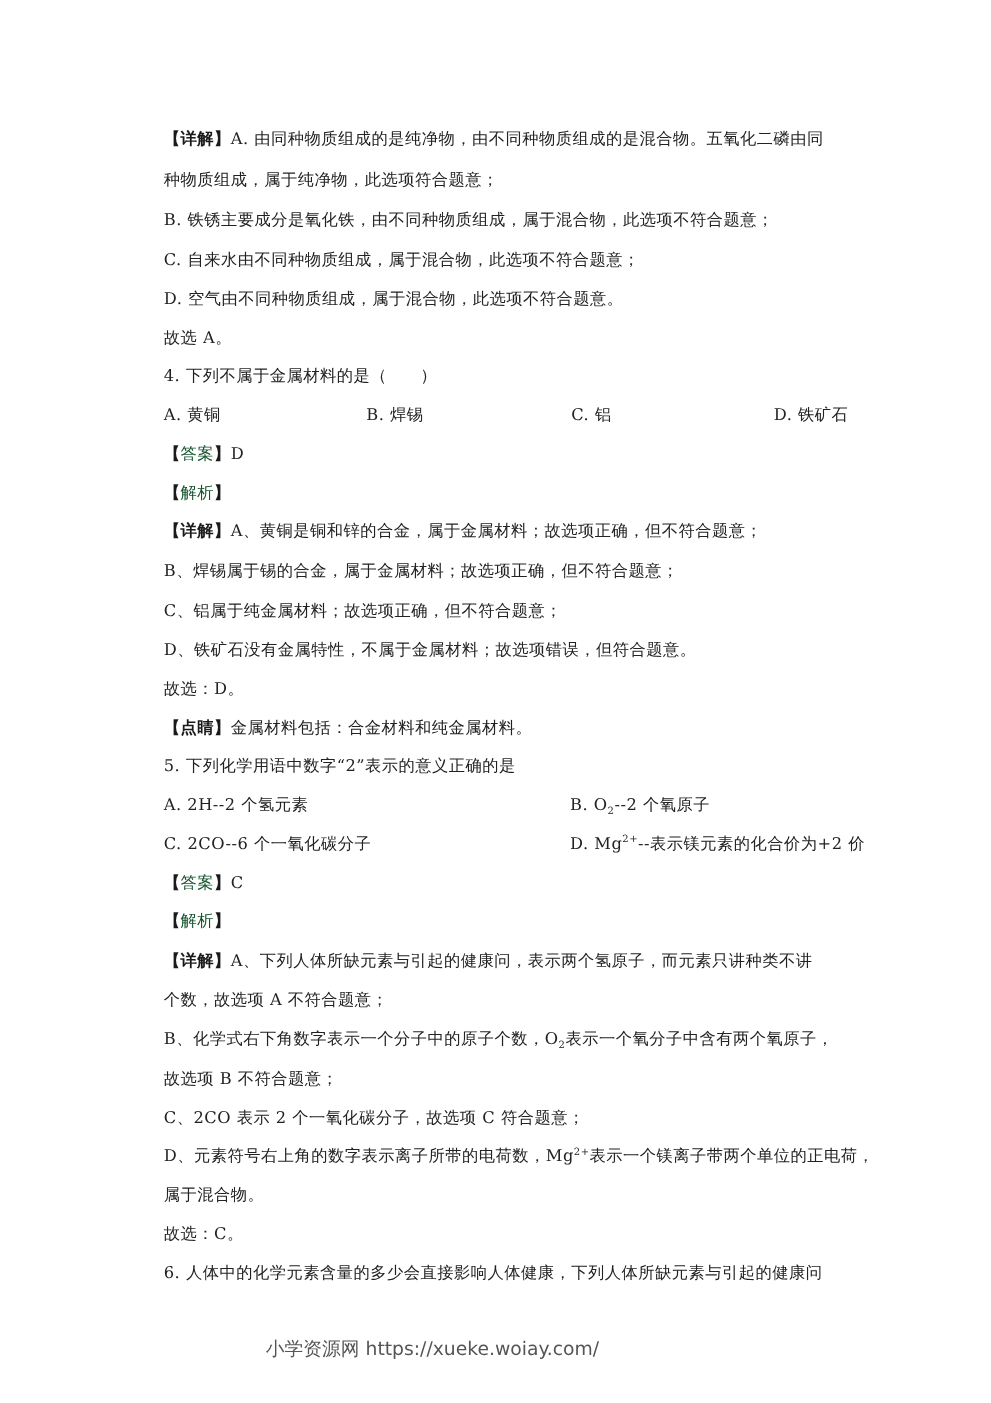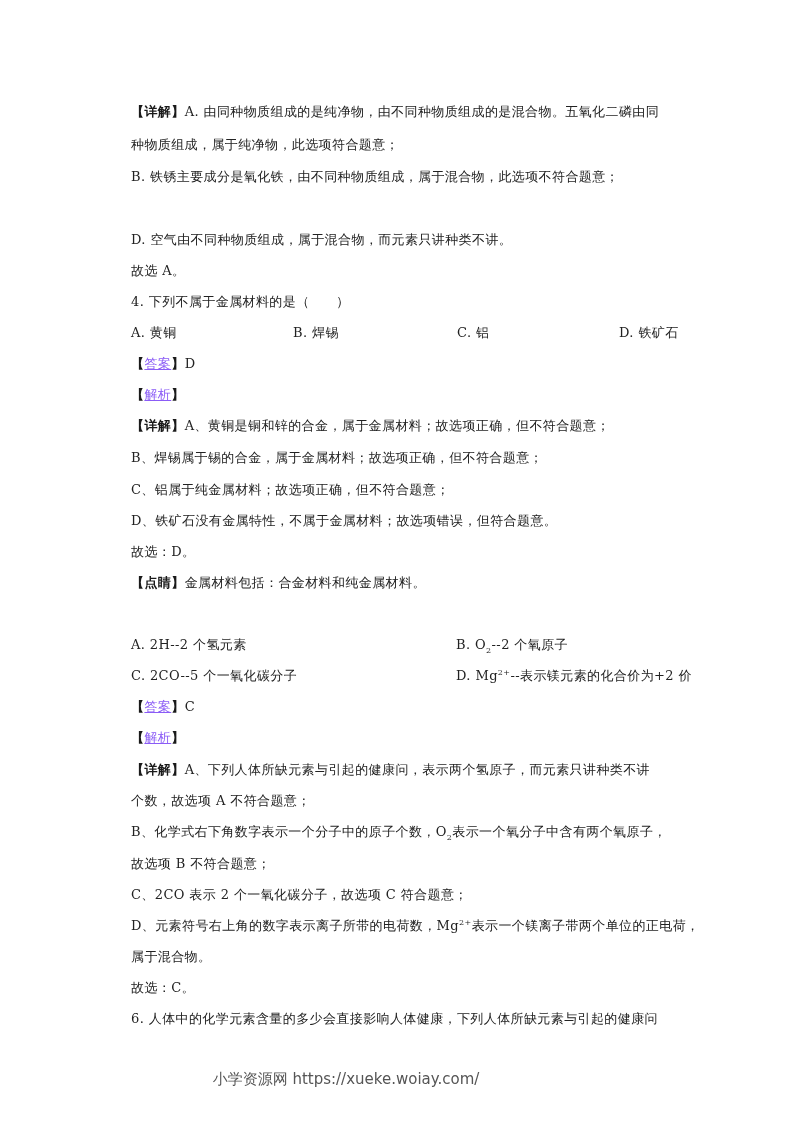--- a/index.html
+++ b/index.html
@@ -2,36 +2,37 @@
 <html><head>
 <meta charset="utf-8">
 <style>
   html, body { margin: 0; padding: 0; background: #ffffff; }
   body { width: 793px; height: 1122px; position: relative; overflow: hidden;
          font-family: "DejaVu Serif", "Liberation Serif", serif; color: #222; }
   .page { position: absolute; left: 12px; top: 0; width: 793px; height: 1122px; padding-left: 40px; }
   .line { position: absolute; left: 119px; font-size: 13px; line-height: 18px; white-space: nowrap; letter-spacing: 0.4px; }
   .opt { position: absolute; font-size: 13px; line-height: 18px; white-space: nowrap; letter-spacing: 0.4px; text-align: center; }
   .br { color: #1a1a1a; font-weight: bold; }
-  .blue { color: #8b5cf6; text-decoration: underline; }
+  .blue { color: #14532d; }
   sub, sup { font-size: 8px; line-height: 0; }
   .footer { position: absolute; top: 1070px; left: 0; width: 668px; text-align: center;
             font-family: "DejaVu Sans", "Liberation Sans", sans-serif; font-size: 15px; color: #555; }
 </style>
 </head>
 <body>
 
 <div class="page">
 
   <div class="line" style="top:103px">
     <span class="br">【</span><span class="br">详解</span><span class="br">】</span><span>A. 由同种物质组成的是纯净物，由不同种物质组成的是混合物。五氧化二磷由同</span>
   </div>
   <div class="line" style="top:136px">种物质组成，属于纯净物，此选项符合题意；</div>
   <div class="line" style="top:168px">B. 铁锈主要成分是氧化铁，由不同种物质组成，属于混合物，此选项不符合题意；</div>
-  <div class="line" style="top:231px">D. 空气由不同种物质组成，属于混合物，而元素只讲种类不讲。</div>
+  <div class="line" style="top:200px">C. 自来水由不同种物质组成，属于混合物，此选项不符合题意；</div>
+  <div class="line" style="top:231px">D. 空气由不同种物质组成，属于混合物，此选项不符合题意。</div>
   <div class="line" style="top:262px">故选 A。</div>
 
   <div class="line" style="top:293px">4. 下列不属于金属材料的是（　　）</div>
   <div class="opt" style="top:324px;left:119px">A. 黄铜</div>
   <div class="opt" style="top:324px;left:281px">B. 焊锡</div>
   <div class="opt" style="top:324px;left:445px">C. 铝</div>
   <div class="opt" style="top:324px;left:607px">D. 铁矿石</div>
 
   <div class="line" style="top:355px">
     <span class="br">【</span><span class="blue">答案</span><span class="br">】</span><span>D</span>
@@ -44,25 +45,26 @@
     <span class="br">【</span><span class="br">详解</span><span class="br">】</span><span>A、黄铜是铜和锌的合金，属于金属材料；故选项正确，但不符合题意；</span>
   </div>
   <div class="line" style="top:449px">B、焊锡属于锡的合金，属于金属材料；故选项正确，但不符合题意；</div>
   <div class="line" style="top:481px">C、铝属于纯金属材料；故选项正确，但不符合题意；</div>
   <div class="line" style="top:512px">D、铁矿石没有金属特性，不属于金属材料；故选项错误，但符合题意。</div>
   <div class="line" style="top:543px">故选：D。</div>
   <div class="line" style="top:574px">
     <span class="br">【</span><span class="br">点睛</span><span class="br">】</span><span>金属材料包括：合金材料和纯金属材料。</span>
   </div>
 
+  <div class="line" style="top:605px">5. 下列化学用语中数字“2”表示的意义正确的是</div>
   <div class="opt" style="top:636px;left:119px">A. 2H--2 个氢元素</div>
   <div class="opt" style="top:636px;left:444px">
     <span>B. O</span><sub>2</sub><span>--2 个氧原子</span>
   </div>
-  <div class="opt" style="top:667px;left:119px">C. 2CO--5 个一氧化碳分子</div>
+  <div class="opt" style="top:667px;left:119px">C. 2CO--6 个一氧化碳分子</div>
   <div class="opt" style="top:667px;left:444px">
     <span>D. Mg</span><sup>2+</sup><span>--表示镁元素的化合价为+2 价</span>
   </div>
 
   <div class="line" style="top:698px">
     <span class="br">【</span><span class="blue">答案</span><span class="br">】</span><span>C</span>
   </div>
   <div class="line" style="top:729px">
     <span class="br">【</span><span class="blue">解析</span><span class="br">】</span>
   </div>

